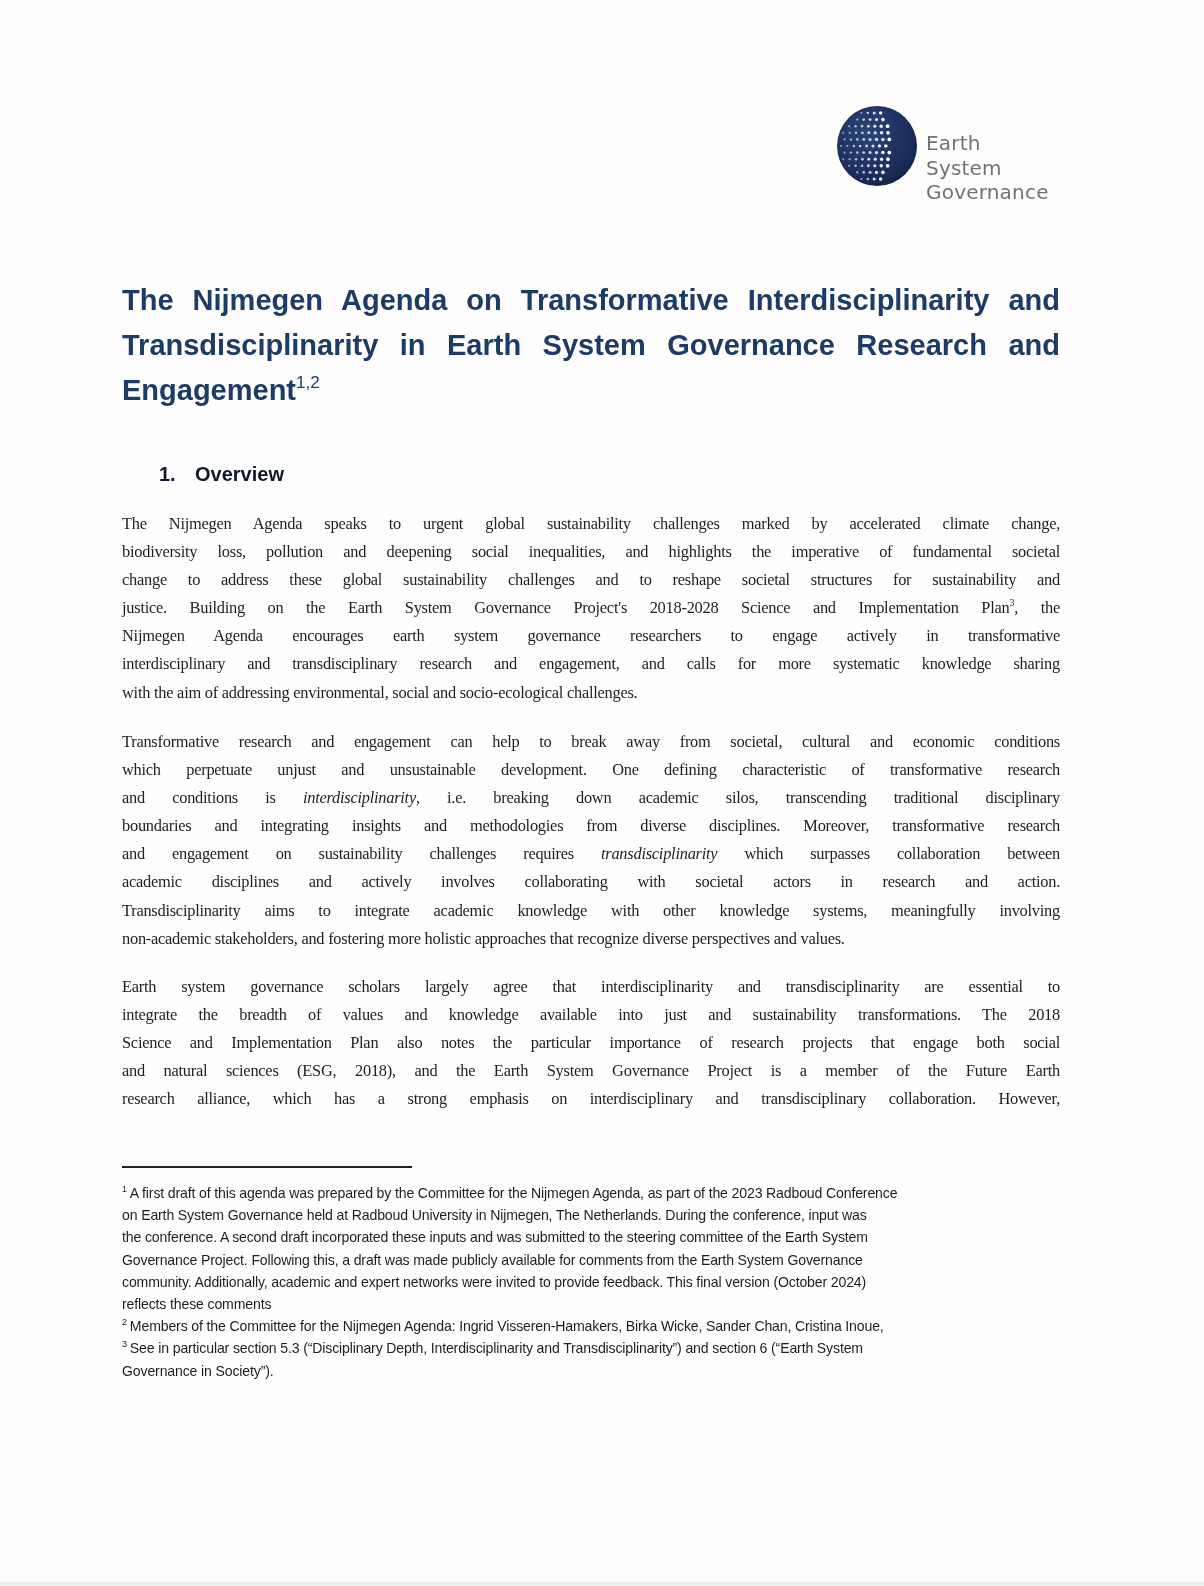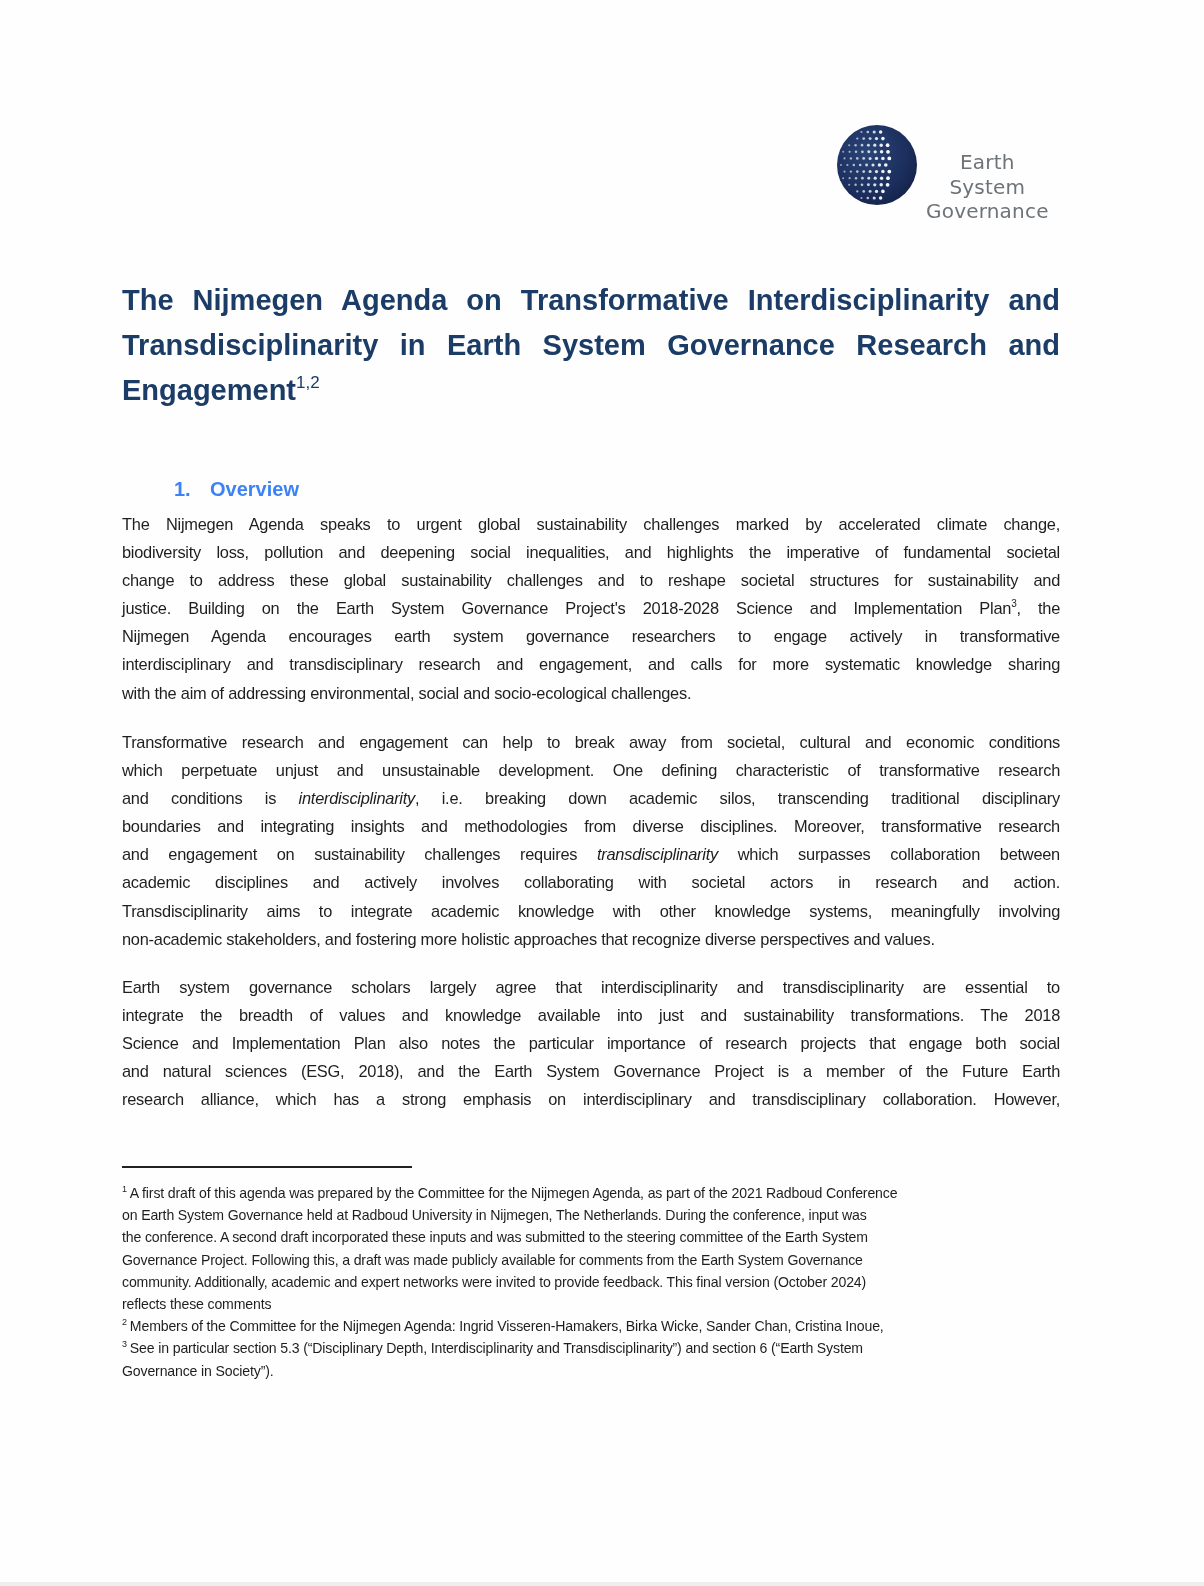--- a/index.html
+++ b/index.html
@@ -28,24 +28,23 @@
       left: 0;
       top: 1582px;
       width: 1204px;
       height: 4px;
       background: #eeeeee;
     }
     
     .logo {
       position: absolute;
       left: 836px;
-      top: 124px;
+      top: 105px;
       width: 230px;
       height: 104px;
-      text-align: center;
     }
     .logo-globe {
       position: absolute;
       left: 0;
       top: 0;
       width: 82px;
       height: 82px;
     }
     .logo-text {
       position: absolute;
@@ -89,22 +88,22 @@
     .title .line.last { text-align-last: left; }
 
     
     .section-heading {
       position: absolute;
       left: 158px;
       top: 462px;
       font-family: "Liberation Sans", sans-serif;
       font-weight: bold;
       font-size: 20px;
-      color: #3b82f6;
-      margin: 16px;
+      color: #0f172a;
+      margin: 1px;
       white-space: nowrap;
     }
     .section-heading .num { display: inline-block; width: 36px; }
 
     
     .para {
       position: absolute;
       left: 122px;
       width: 938px;
       font-family: "Liberation Sans", sans-serif;
@@ -113,20 +112,21 @@
       color: #1e1e1e;
       text-align: justify;
       margin: 0;
     }
     .para .ln {
       display: block;
       text-align: justify;
       text-align-last: justify;
       white-space: nowrap;
       letter-spacing: -0.25px;
+      font-family: Liberation Serif, serif;
     }
     .para .ln.last { text-align-last: left; }
     .para sup {
       font-size: 10px;
       vertical-align: 7px;
       line-height: 0;
     }
     #p1 { top: 510px; }
     #p2 { top: 728px; }
     #p3 { top: 973px; }
@@ -296,21 +296,21 @@
     <span class="ln">integrate the breadth of values and knowledge available into just and sustainability transformations. The 2018</span>
     <span class="ln">Science and Implementation Plan also notes the particular importance of research projects that engage both social</span>
     <span class="ln">and natural sciences (ESG, 2018), and the Earth System Governance Project is a member of the Future Earth</span>
     <span class="ln">research alliance, which has a strong emphasis on interdisciplinary and transdisciplinary collaboration. However,</span>
   </div>
 
   <div class="fn-rule"></div>
 
   <div class="footnotes">
     <div class="footnote">
-      <span class="ln"><sup>1</sup><span>A first draft of this agenda was prepared by the Committee for the Nijmegen Agenda, as part of the 2021 Radboud Conference</span></span>
+      <span class="ln"><sup>1</sup><span>A first draft of this agenda was prepared by the Committee for the Nijmegen Agenda, as part of the 2023 Radboud Conference</span></span>
       <span class="ln">on Earth System Governance held at Radboud University in Nijmegen, The Netherlands. During the conference, input was</span>
       <span class="ln">the conference. A second draft incorporated these inputs and was submitted to the steering committee of the Earth System</span>
       <span class="ln">Governance Project. Following this, a draft was made publicly available for comments from the Earth System Governance</span>
       <span class="ln">community. Additionally, academic and expert networks were invited to provide feedback. This final version (October 2024)</span>
       <span class="ln">reflects these comments</span>
     </div>
     <div class="footnote">
       <span class="ln"><sup>2</sup><span>Members of the Committee for the Nijmegen Agenda: Ingrid Visseren-Hamakers, Birka Wicke, Sander Chan, Cristina Inoue,</span></span>
     </div>
     <div class="footnote">

